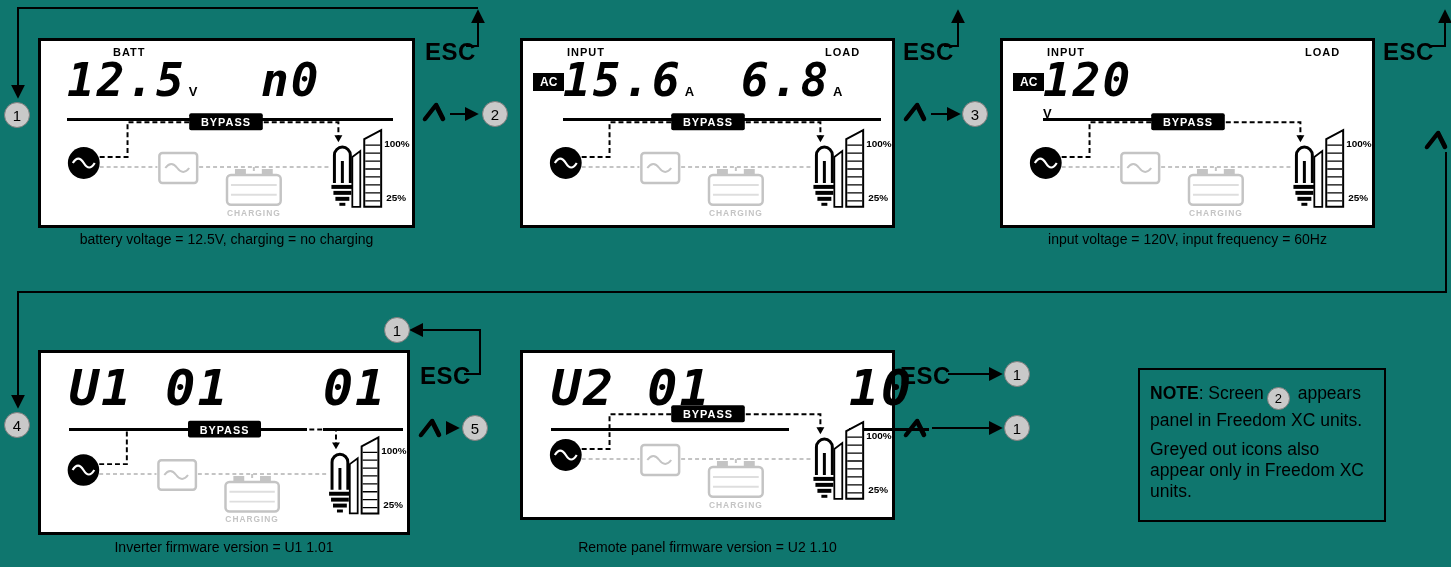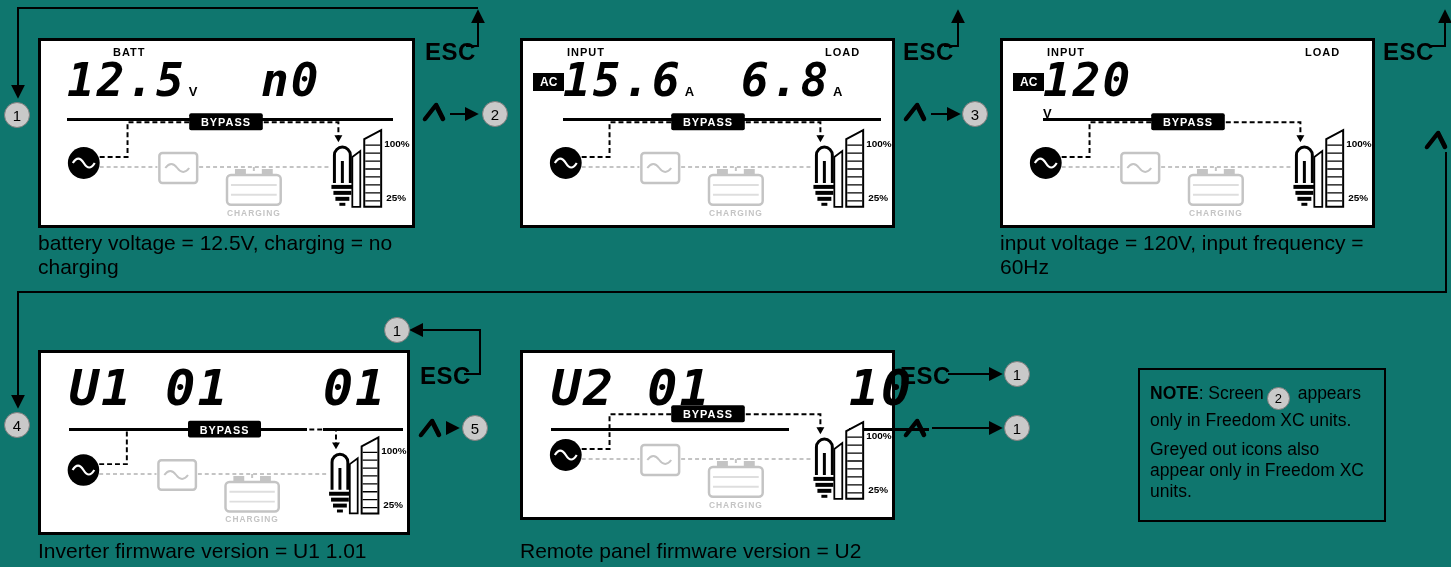--- a/index.html
+++ b/index.html
@@ -11,21 +11,21 @@
                gap:3px; border-bottom:3px solid #000; padding-bottom:3px; }
   .seg { font-family:"DejaVu Sans Mono",monospace; font-weight:bold; font-style:italic;
          font-size:46px; line-height:1; letter-spacing:2px; white-space:pre; }
   .seg-group.lg .seg { font-size:50px; }
   .unit { font-size:13px; font-weight:bold; font-style:normal; }
   .lcd-label { position:absolute; font-size:11px; font-weight:bold; letter-spacing:1px; }
   .ac-chip { position:absolute; background:#000; color:#fff; font-size:12px; font-weight:bold;
              padding:2px 7px; }
   .lcd-icons { position:absolute; left:1px; bottom:2px; }
 
-  .caption { position:absolute; text-align:left; font-size:21px; }
+  .caption { position:absolute; text-align:center; font-size:14px; }
   .esc { position:absolute; font-size:24px; font-weight:bold; letter-spacing:.5px; }
   .chev { position:absolute; transform:skewX(-8deg); }
   .nbadge { position:absolute; width:26px; height:26px; border-radius:50%; background:#c9c9c9;
             border:1px solid #7e7e7e; display:flex; align-items:center; justify-content:center;
             font-size:15px; box-sizing:border-box; }
   .note-box { position:absolute; left:1138px; top:368px; width:248px; border:2px solid #000;
               padding:6px 10px 10px; font-size:17.5px; line-height:1.22; box-sizing:border-box; }
   .note-box p { margin:7px 0; }
   .inline-badge { display:inline-flex; width:21px; height:21px; border-radius:50%; background:#c9c9c9;
                   border:1px solid #7e7e7e; align-items:center; justify-content:center;
@@ -217,17 +217,17 @@
   <div class="nbadge" style="left:4px;top:102px;">1</div>
   <div class="nbadge" style="left:482px;top:101px;">2</div>
   <div class="nbadge" style="left:962px;top:101px;">3</div>
   <div class="nbadge" style="left:4px;top:412px;">4</div>
   <div class="nbadge" style="left:462px;top:415px;">5</div>
   <div class="nbadge" style="left:384px;top:317px;">1</div>
   <div class="nbadge" style="left:1004px;top:361px;">1</div>
   <div class="nbadge" style="left:1004px;top:415px;">1</div>
 
   <div class="note-box">
-    <p><b>NOTE</b><span>: Screen</span><span class="inline-badge">2</span><span> appears only in Freedom XC units.</span></p>
+    <p><b>NOTE</b><span>: Screen</span><span class="inline-badge">2</span><span> appears panel in Freedom XC units.</span></p>
     <p>Greyed out icons also appear only in Freedom XC units.</p>
   </div>
 
 </div>
 
 </body></html>

